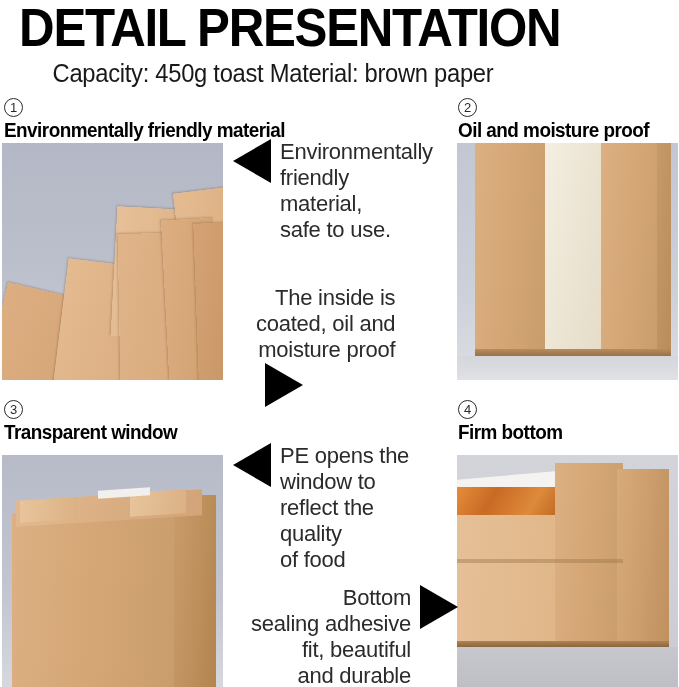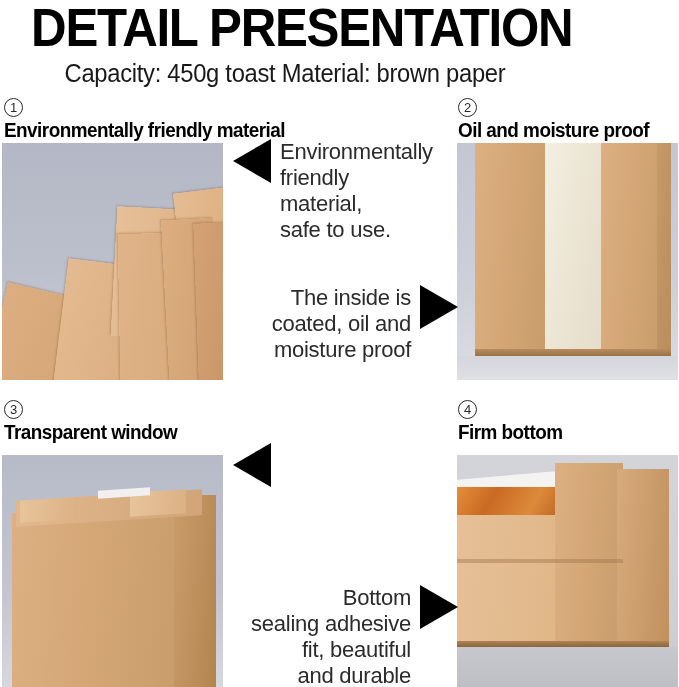--- a/index.html
+++ b/index.html
@@ -12,21 +12,21 @@
     height: 687px;
     position: relative;
     overflow: hidden;
     font-family: "Liberation Sans", sans-serif;
     color: #1a1a1a;
   }
 
   
   .header {
     position: absolute;
-    top: 0; left: 12px;
+    top: 0; left: 0;
     width: 546px;
   }
   .main-title {
     font-family: "Liberation Sans Narrow", "Liberation Sans", sans-serif;
     font-weight: bold;
     font-size: 53px;
     line-height: 48px;
     letter-spacing: -1.4px;
     text-align: center;
     color: #000000;
@@ -168,21 +168,21 @@
 
 <div class="photo photo-stand" style="left:457px; top:143px; width:221px; height:237px;">
   <div style="position:absolute; left:18px; top:-6px; width:72px; height:222px;" class="kraft"></div>
   <div style="position:absolute; left:88px; top:-6px; width:58px; height:222px;" class="coated"></div>
   <div style="position:absolute; left:144px; top:-6px; width:62px; height:222px;" class="kraft"></div>
   <div style="position:absolute; left:200px; top:-6px; width:14px; height:222px;" class="kraft-dark"></div>
   <div style="position:absolute; left:18px; top:206px; width:196px; height:9px; background:linear-gradient(180deg,#b98c5d,#8f6a40);"></div>
   <div style="position:absolute; left:0; top:213px; width:221px; height:24px; background:linear-gradient(180deg,#d4d6db,#e0e1e5);"></div>
 </div>
 
-<div class="callout right-arrow" style="left:256px; top:285px; width:202px; justify-content:flex-end;">
+<div class="callout right-arrow" style="left:256px; top:285px; width:202px; justify-content:flex-end;flex-direction:column;">
   <div class="callout-text">The inside is
 coated, oil and
 moisture proof</div>
   <div class="tri tri-right"></div>
 </div>
 
 <div class="panel" style="left:4px; top:400px;">
   <div class="badge">3</div>
   <div class="panel-heading">Transparent window</div>
 </div>
@@ -192,20 +192,24 @@
   <div style="position:absolute; left:172px; top:40px; width:42px; height:200px; background:linear-gradient(95deg,#c99c6b,#b2854f);"></div>
   <div style="position:absolute; left:14px; top:40px; width:186px; height:26px; transform:skewY(-3.5deg); background:linear-gradient(95deg,#e2b98f,#d4a madness);"></div>
   <div style="position:absolute; left:14px; top:40px; width:186px; height:26px; transform:skewY(-3.5deg); background:linear-gradient(95deg,#e2b98f,#d2a478);"></div>
   <div style="position:absolute; left:18px; top:44px; width:58px; height:22px; transform:skewY(-3.5deg); background:linear-gradient(95deg,#e8c49c,#dbb184);"></div>
   <div style="position:absolute; left:128px; top:36px; width:56px; height:24px; transform:skewY(-3.5deg); background:linear-gradient(95deg,#e8c49c,#dbb184);"></div>
   <div style="position:absolute; left:96px; top:34px; width:52px; height:8px; transform:skewY(-4deg); background:#f2f0ef;"></div>
 </div>
 
 <div class="callout left-arrow" style="left:233px; top:443px; width:205px;">
   <div class="tri tri-left"></div>
+  <div class="callout-text">PE opens the
+window to
+reflect the quality
+of food</div>
 </div>
 
 <div class="panel" style="left:458px; top:400px;">
   <div class="badge">4</div>
   <div class="panel-heading">Firm bottom</div>
 </div>
 
 <div class="photo photo-window" style="left:457px; top:455px; width:221px; height:232px;">
   <div style="position:absolute; left:0; top:20px; width:110px; height:26px; background:#f4f3f1; transform:skewY(-5deg);"></div>
   <div style="position:absolute; left:-4px; top:32px; width:106px; height:40px;" class="toast"></div>

